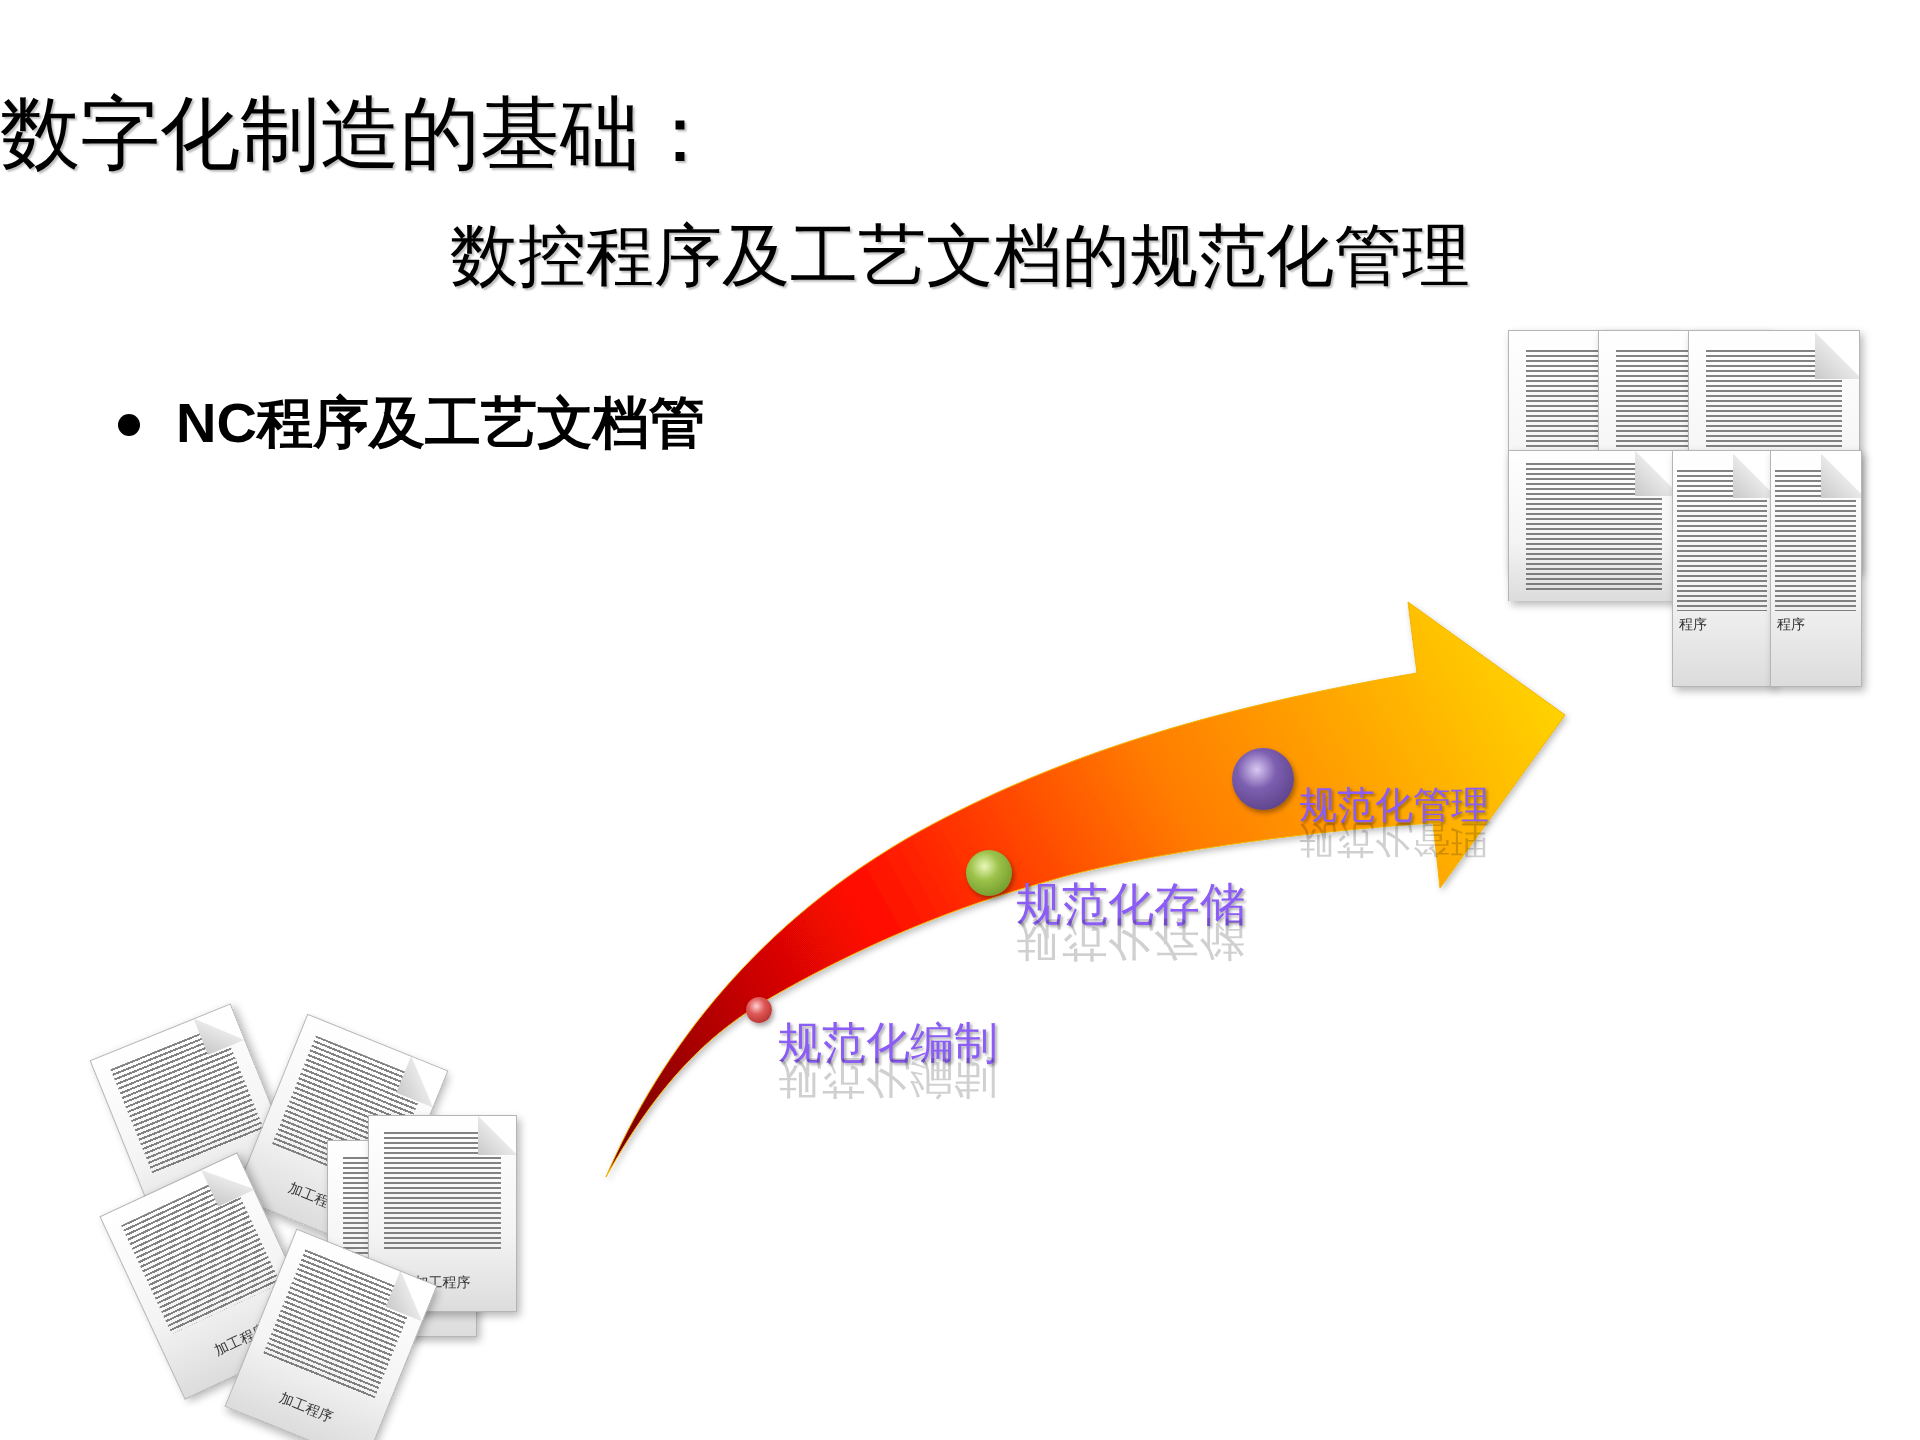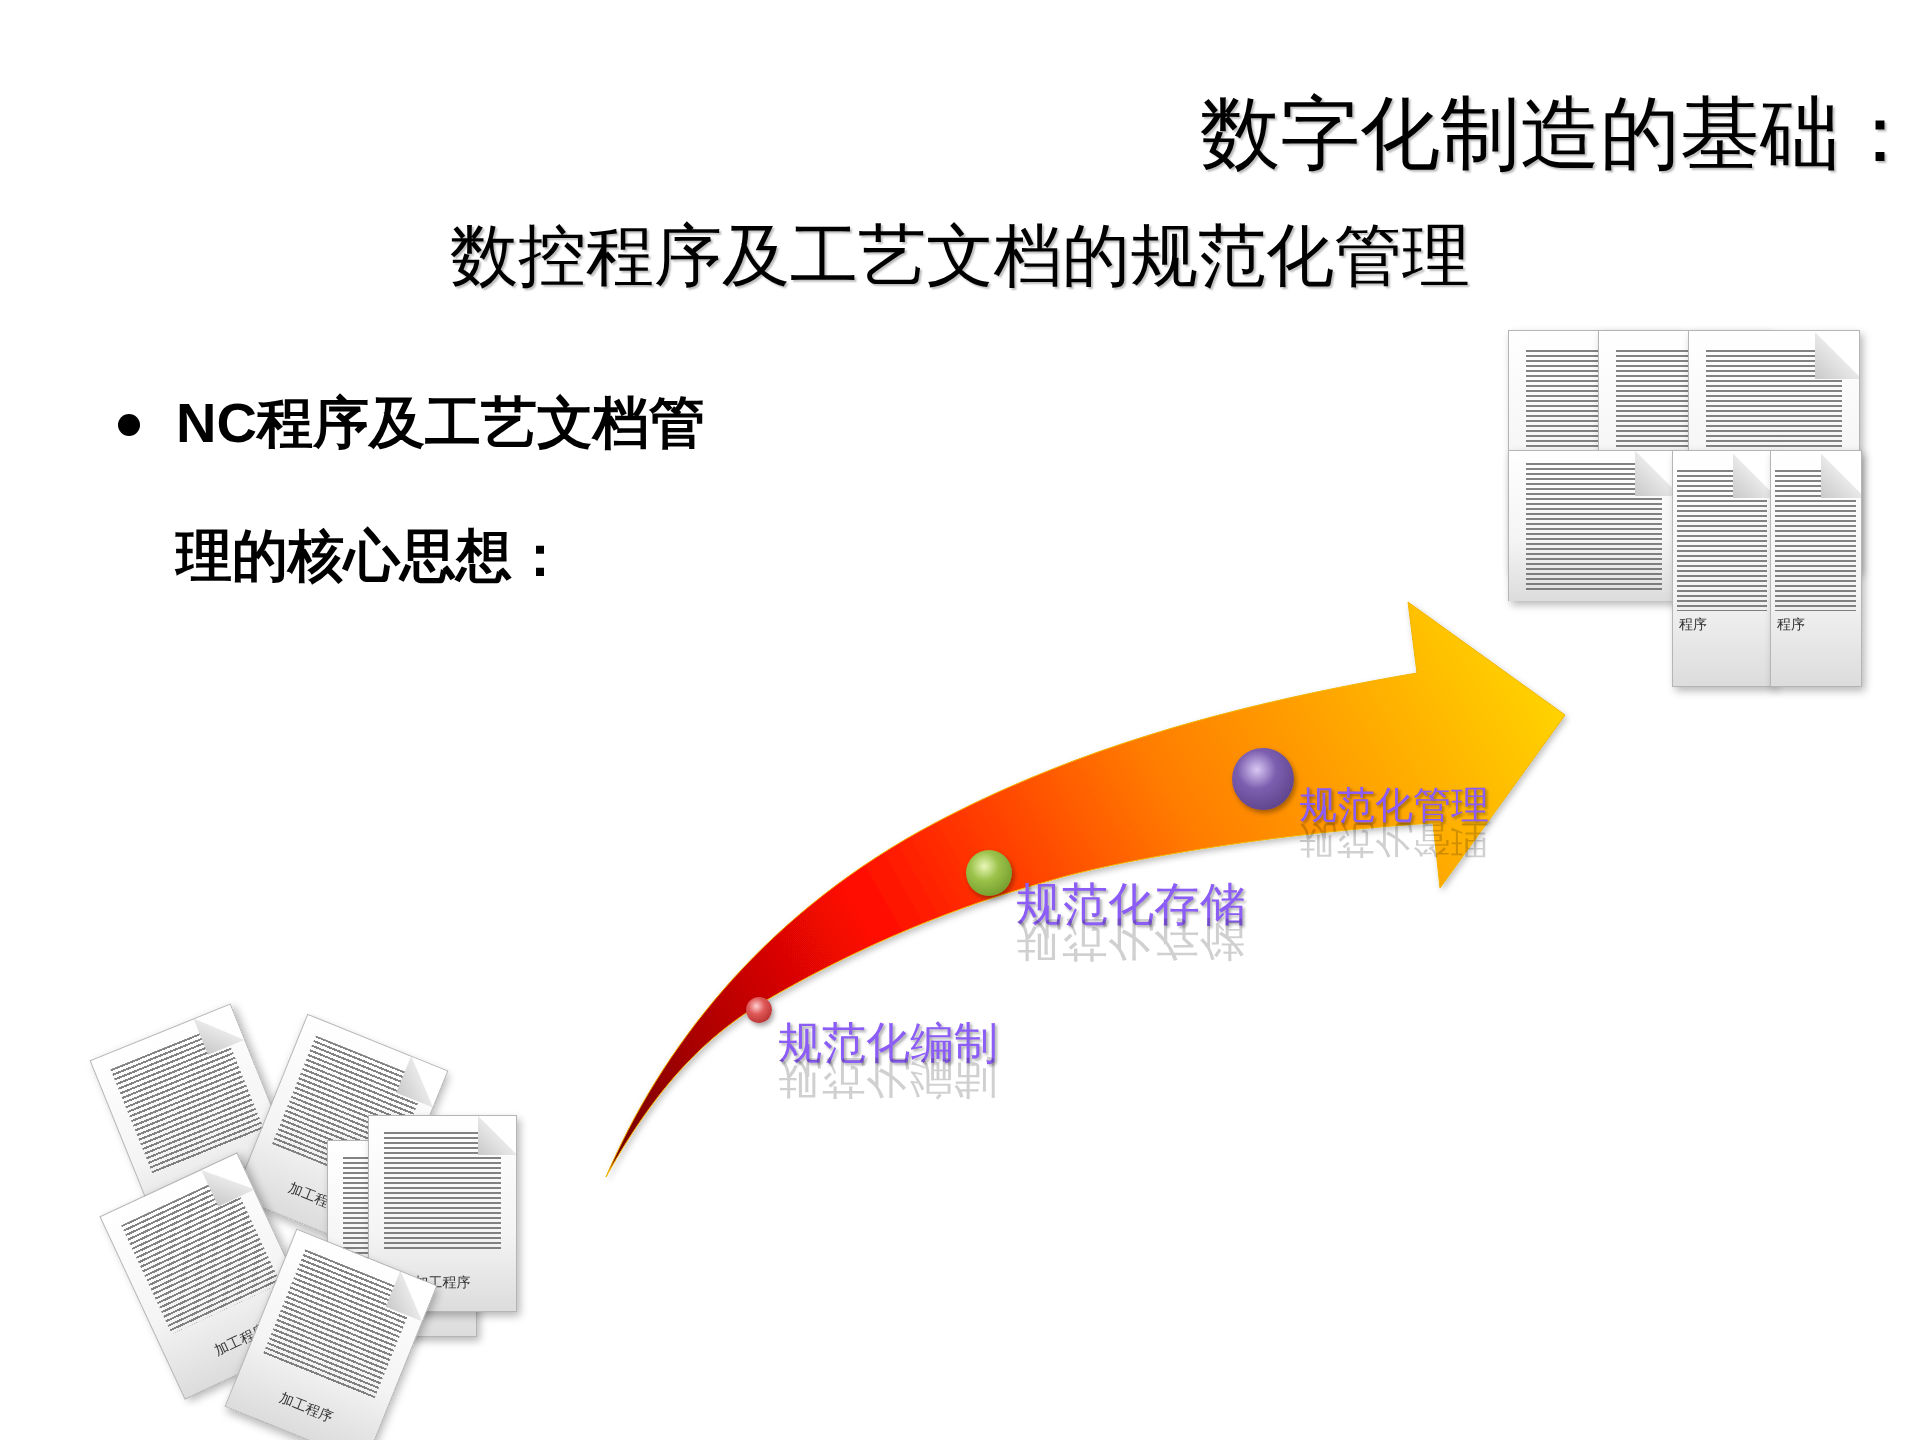--- a/index.html
+++ b/index.html
@@ -1,18 +1,18 @@
 <!DOCTYPE html>
 <html><head>
 <meta charset="utf-8">
 <style>
   html, body { margin: 0; padding: 0; background: #ffffff; }
   body { width: 1920px; height: 1440px; position: relative; overflow: hidden;
          font-family: "DejaVu Serif", "Liberation Serif", serif; color: #000; }
-  .title1 { position: absolute; left: 0; width: 1920px; top: 80px; text-align: right;
+  .title1 { position: absolute; left: 0; width: 1920px; top: 80px; text-align: left;
             font-size: 80px; line-height: 108px; font-family: "DejaVu Serif", serif;
             text-shadow: 2px 2px 2px #bdbdbd; }
   .title2 { position: absolute; left: 0; width: 1920px; top: 208px; text-align: center;
             font-size: 68px; line-height: 96px; font-family: "DejaVu Serif", serif;
             text-shadow: 2px 2px 2px #bdbdbd; }
   .bullet-block { position: absolute; left: 110px; top: 356px; width: 820px; }
   .bullet-dot { position: absolute; left: 8px; top: 58px; width: 22px; height: 22px;
                 border-radius: 50%; background: #000; }
   .bullet-text { position: absolute; left: 66px; top: 0; width: 720px; font-size: 56px;
                  line-height: 132px; font-family: "DejaVu Serif", serif; font-weight: bold; }
@@ -37,21 +37,20 @@
 </head>
 <body>
 
 <div class="title1">数字化制造的基础：</div>
 <div class="title2">数控程序及工艺文档的规范化管理</div>
 
 <div class="bullet-block">
   <div class="bullet-dot"></div>
   <div class="bullet-text">
     <span class="latin">NC</span><span>程序及工艺文档管</span><br>
-    <span>理的核心思想：</span>
   </div>
 </div>
 
 <svg class="arrow-svg" viewBox="0 0 1920 1440">
   <defs>
     <linearGradient id="arrowGrad" x1="606" y1="1177" x2="1565" y2="640" gradientUnits="userSpaceOnUse">
       <stop offset="0" stop-color="#6e0000"></stop>
       <stop offset="0.32" stop-color="#ff0800"></stop>
       <stop offset="0.62" stop-color="#ff7d00"></stop>
       <stop offset="1" stop-color="#ffdb00"></stop>

